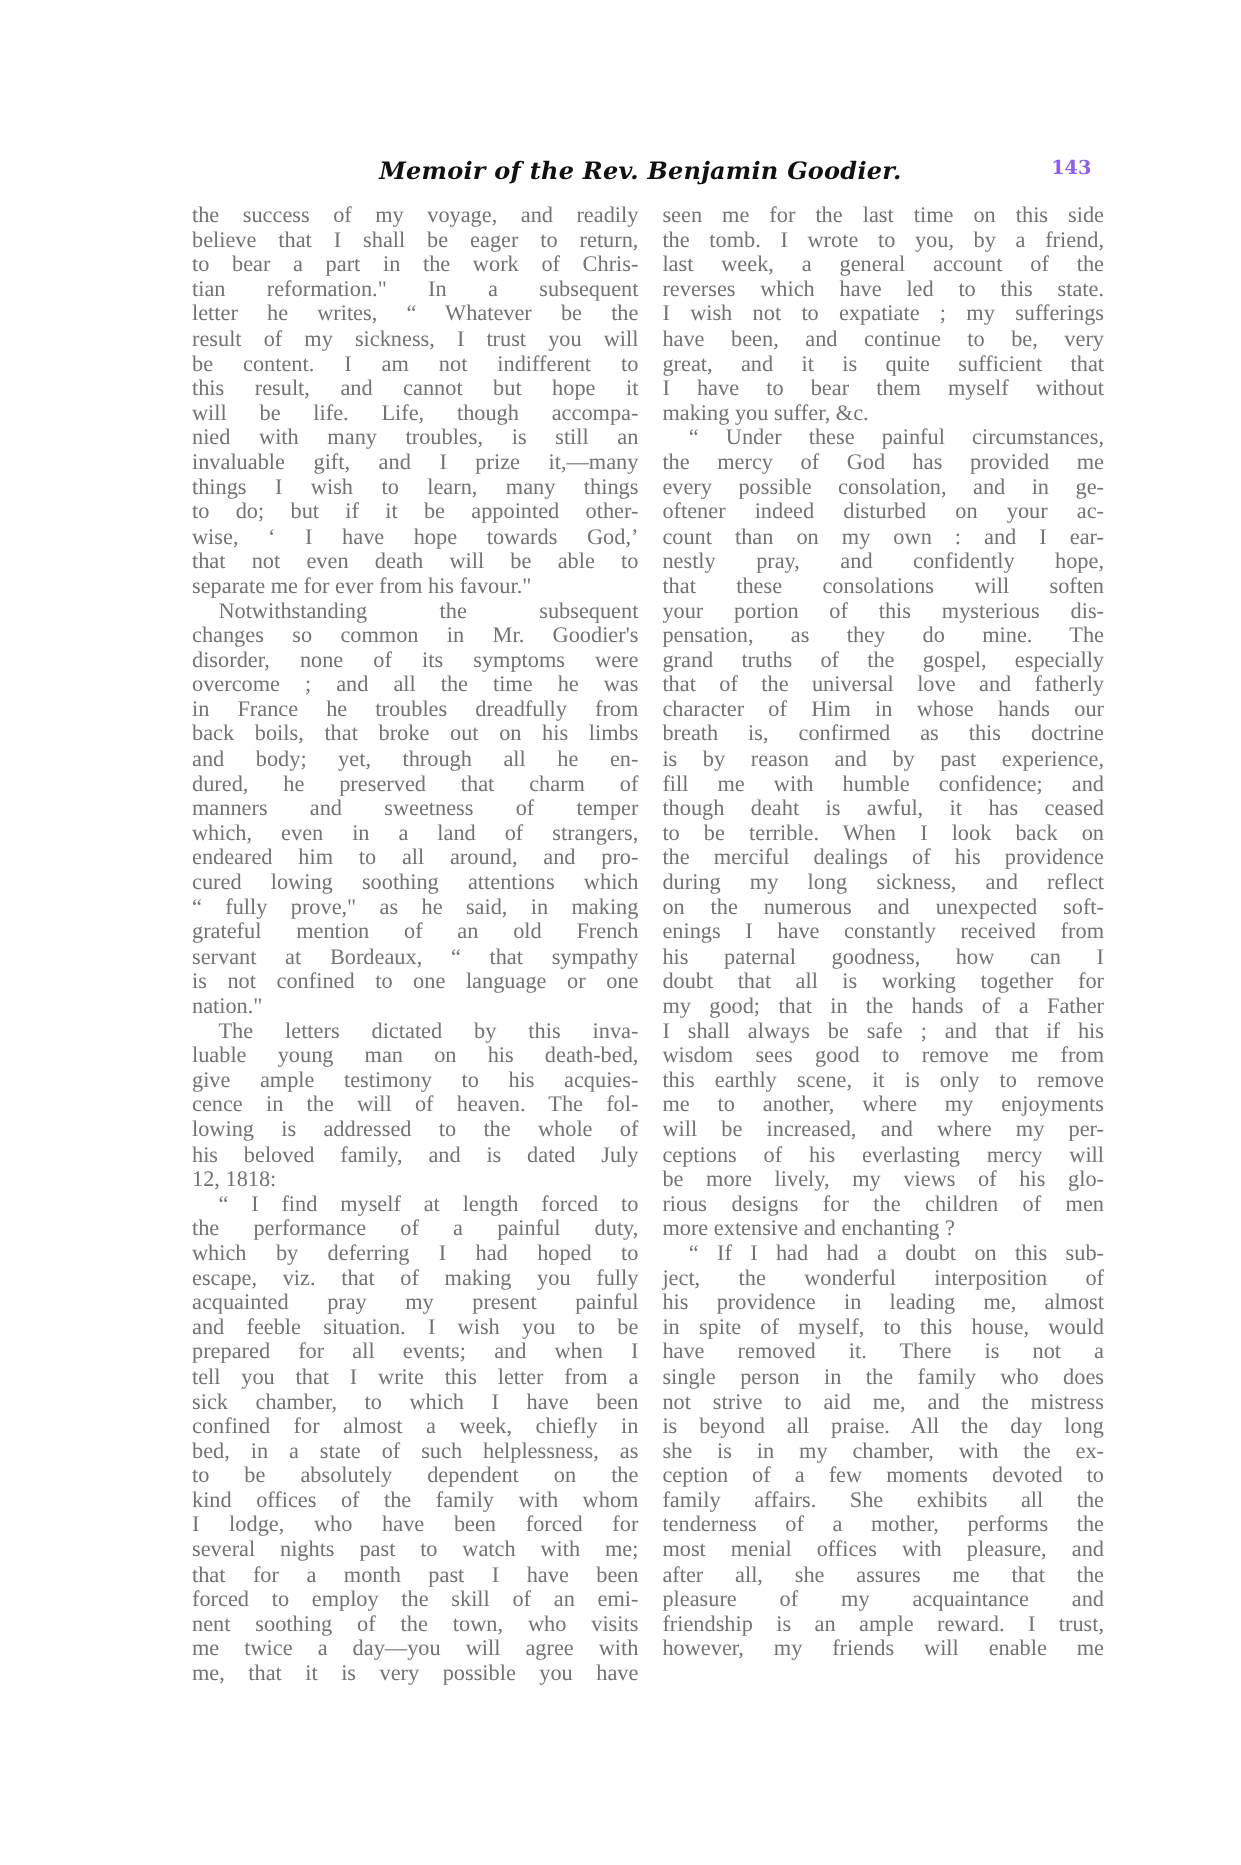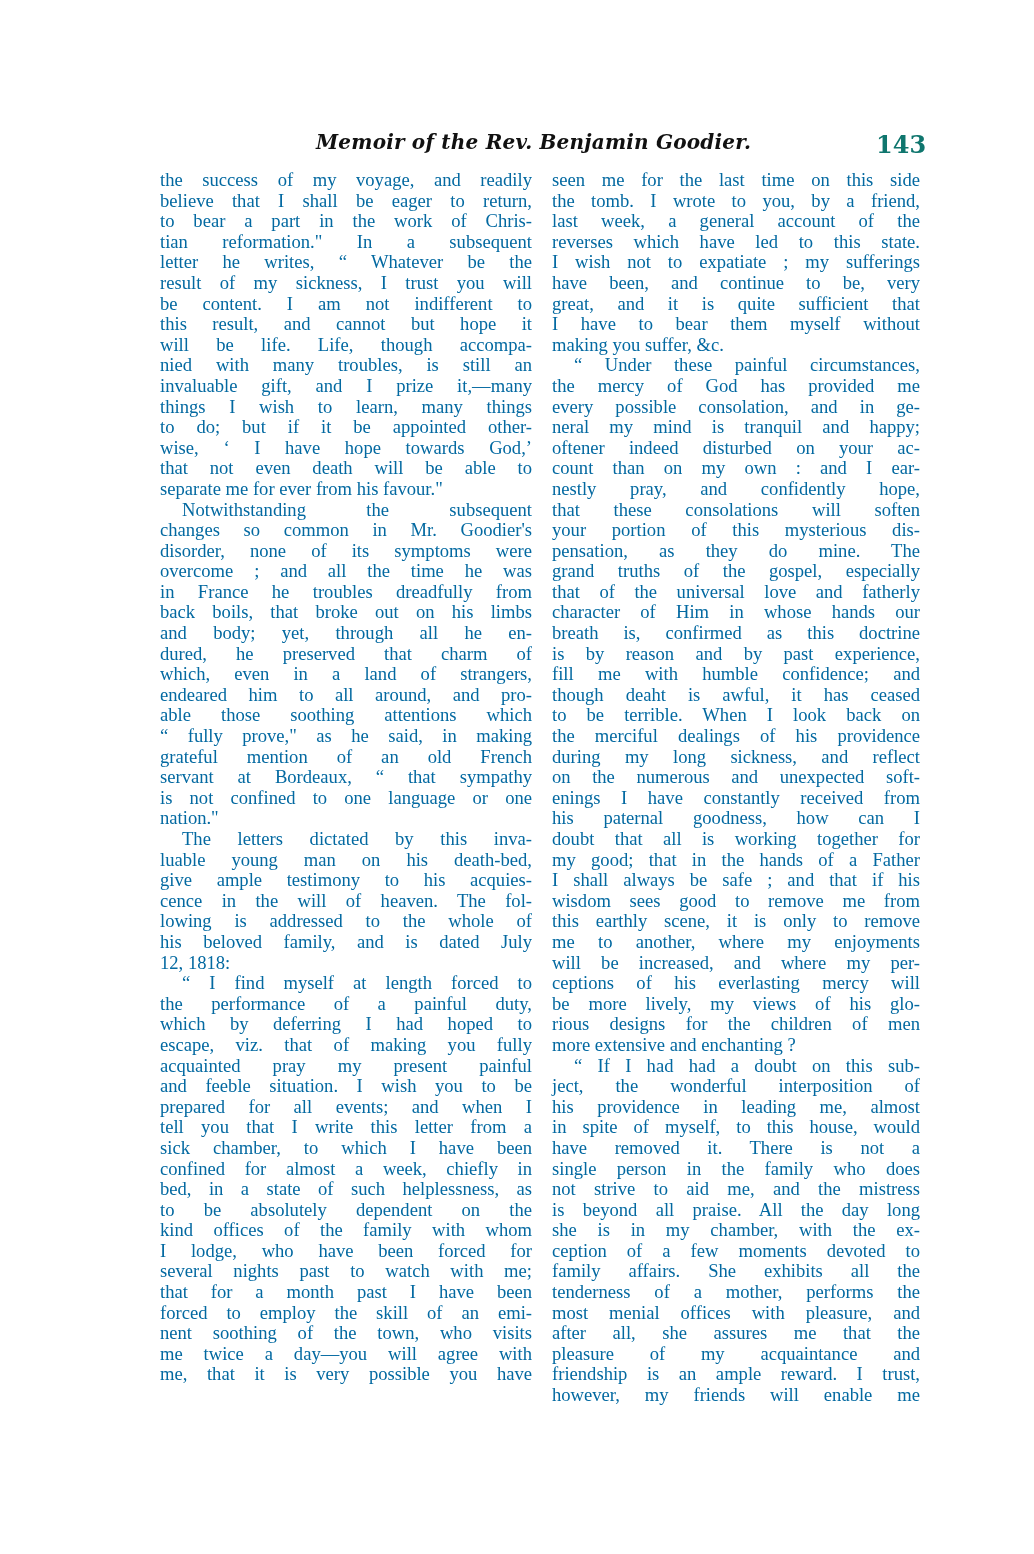--- a/index.html
+++ b/index.html
@@ -1,20 +1,20 @@
 <!DOCTYPE html>
 <html><head>
 <meta charset="utf-8">
 <style>
   html, body { margin: 0; padding: 0; background: #ffffff; }
   body { width: 1034px; height: 1554px; position: relative; overflow: hidden; }
   .page { position: absolute; left: 16px; top: 0; width: 1034px; height: 1554px; background: #ffffff; color: #141414; }
   .running-head { position: absolute; top: 130px; left: 300px; font-family: "DejaVu Serif", serif; font-style: italic; font-weight: bold; font-size: 20px; color: #111; letter-spacing: 0.2px; }
-  .page-number { position: absolute; top: 130px; left: 860px; font-family: "DejaVu Serif", serif; font-weight: bold; font-size: 24px; color: #0f766e; }
-  .column { position: absolute; top: 170px; font-family: "Liberation Serif", serif; font-size: 18.6px; line-height: 20.6px; color: #0369a1; }
+  .page-number { position: absolute; top: 130px; left: 860px; font-family: "DejaVu Serif", serif; font-weight: bold; font-size: 16px; color: #8b5cf6; }
+  .column { position: absolute; top: 170px; font-family: "Liberation Serif", serif; font-size: 18.6px; line-height: 20.6px; color: #737373; }
   .col-left { left: 144px; width: 372px; }
   .col-right { left: 536px; width: 368px; }
   .line { display: block; white-space: nowrap; text-align: justify; text-align-last: justify; height: 20.6px; }
   .line.last { text-align-last: left; }
   .line.indent { padding-left: 22px; }
 </style>
 </head>
 <body>
 
 <div class="page">
@@ -39,23 +39,24 @@
       <span class="line">that not even death will be able to</span>
       <span class="line last">separate me for ever from his favour."</span>
       <span class="line indent">Notwithstanding the subsequent</span>
       <span class="line">changes so common in Mr. Goodier's</span>
       <span class="line">disorder, none of its symptoms were</span>
       <span class="line">overcome ; and all the time he was</span>
       <span class="line">in France he troubles dreadfully from</span>
       <span class="line">back boils, that broke out on his limbs</span>
       <span class="line">and body;  yet, through all he en-</span>
       <span class="line">dured, he preserved that charm of</span>
+      <span class="line">manners and sweetness of temper</span>
       <span class="line">which, even in a land of strangers,</span>
       <span class="line">endeared him to all around, and pro-</span>
-      <span class="line">able those soothing attentions which</span>
+      <span class="line">cured lowing soothing attentions which</span>
       <span class="line">“ fully prove," as he said, in making</span>
       <span class="line">grateful mention of an old French</span>
       <span class="line">servant at Bordeaux, “ that sympathy</span>
       <span class="line">is not confined to one language or one</span>
       <span class="line last">nation."</span>
       <span class="line indent">The letters dictated by this inva-</span>
       <span class="line">luable young man on his death-bed,</span>
       <span class="line">give ample testimony to his acquies-</span>
       <span class="line">cence in the will of heaven.  The fol-</span>
       <span class="line">lowing is addressed to the whole of</span>
@@ -88,21 +89,20 @@
       <span class="line">last week, a general account of the</span>
       <span class="line">reverses which have led to this state.</span>
       <span class="line">I wish not to expatiate ; my sufferings</span>
       <span class="line">have been, and continue to be, very</span>
       <span class="line">great, and it is quite sufficient that</span>
       <span class="line">I have to bear them myself without</span>
       <span class="line last">making you suffer, &amp;c.</span>
       <span class="line indent">“ Under these painful circumstances,</span>
       <span class="line">the mercy of God has provided me</span>
       <span class="line">every possible consolation, and in ge-</span>
-      <span class="line">neral my mind is tranquil and happy;</span>
       <span class="line">oftener indeed disturbed on your ac-</span>
       <span class="line">count than on my own : and I ear-</span>
       <span class="line">nestly pray, and confidently hope,</span>
       <span class="line">that these consolations will soften</span>
       <span class="line">your portion of this mysterious dis-</span>
       <span class="line">pensation, as they do mine.  The</span>
       <span class="line">grand truths of the gospel, especially</span>
       <span class="line">that of the universal love and fatherly</span>
       <span class="line">character of Him in whose hands our</span>
       <span class="line">breath is, confirmed as this doctrine</span>

